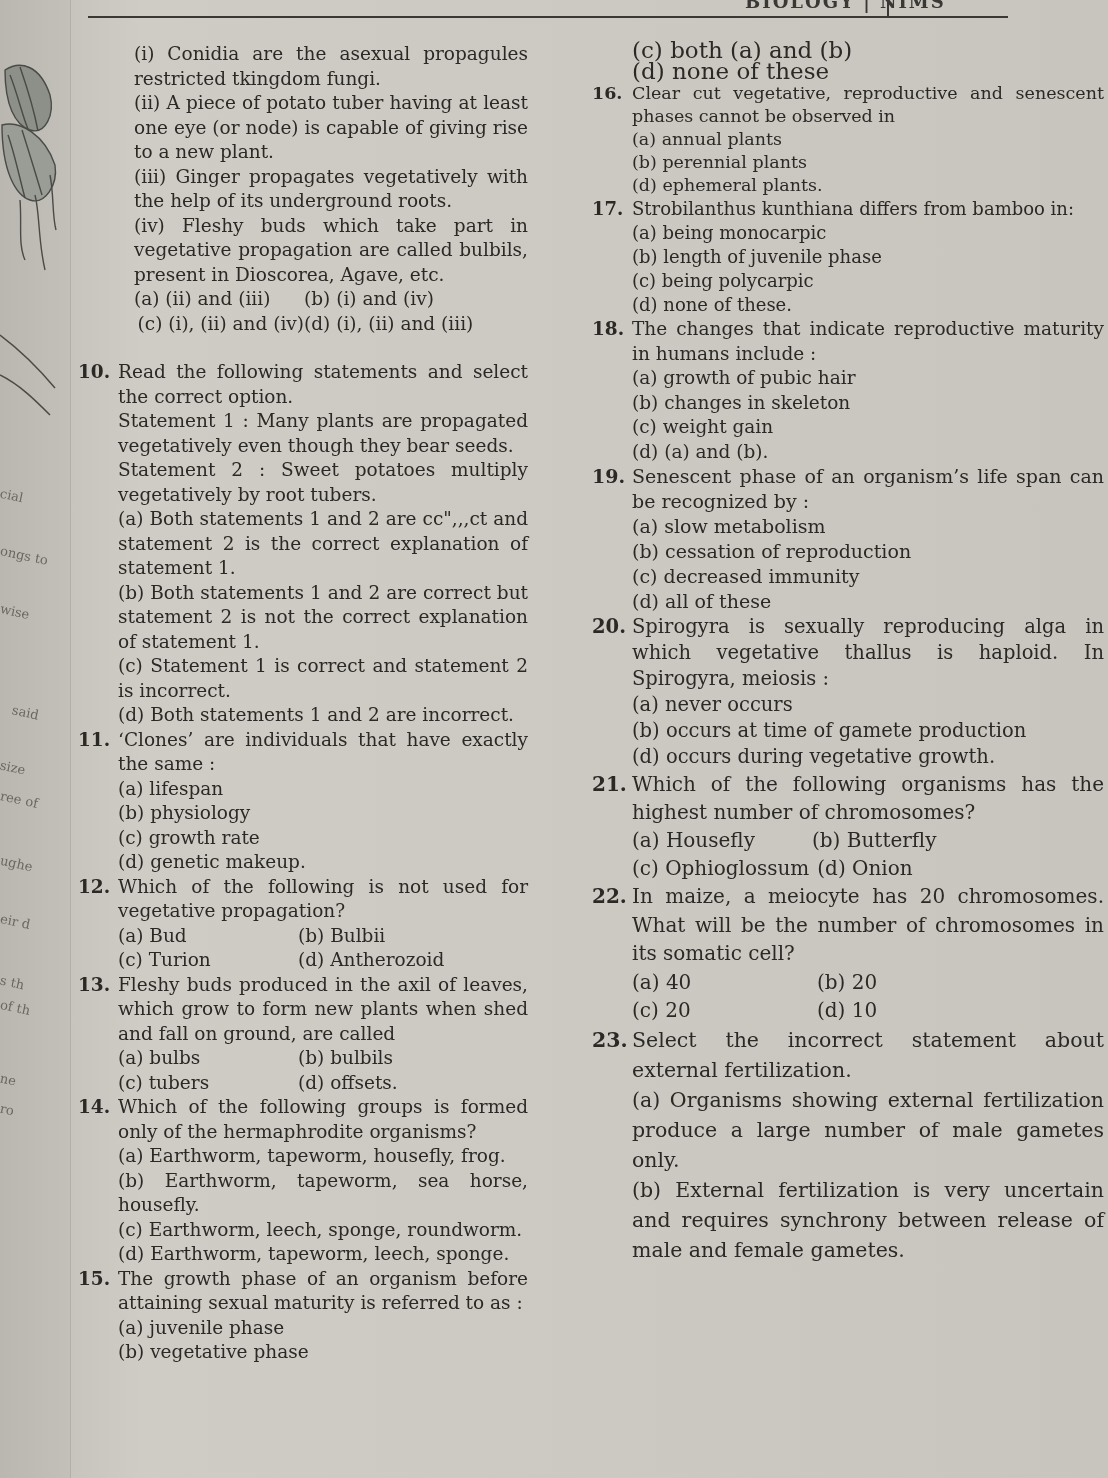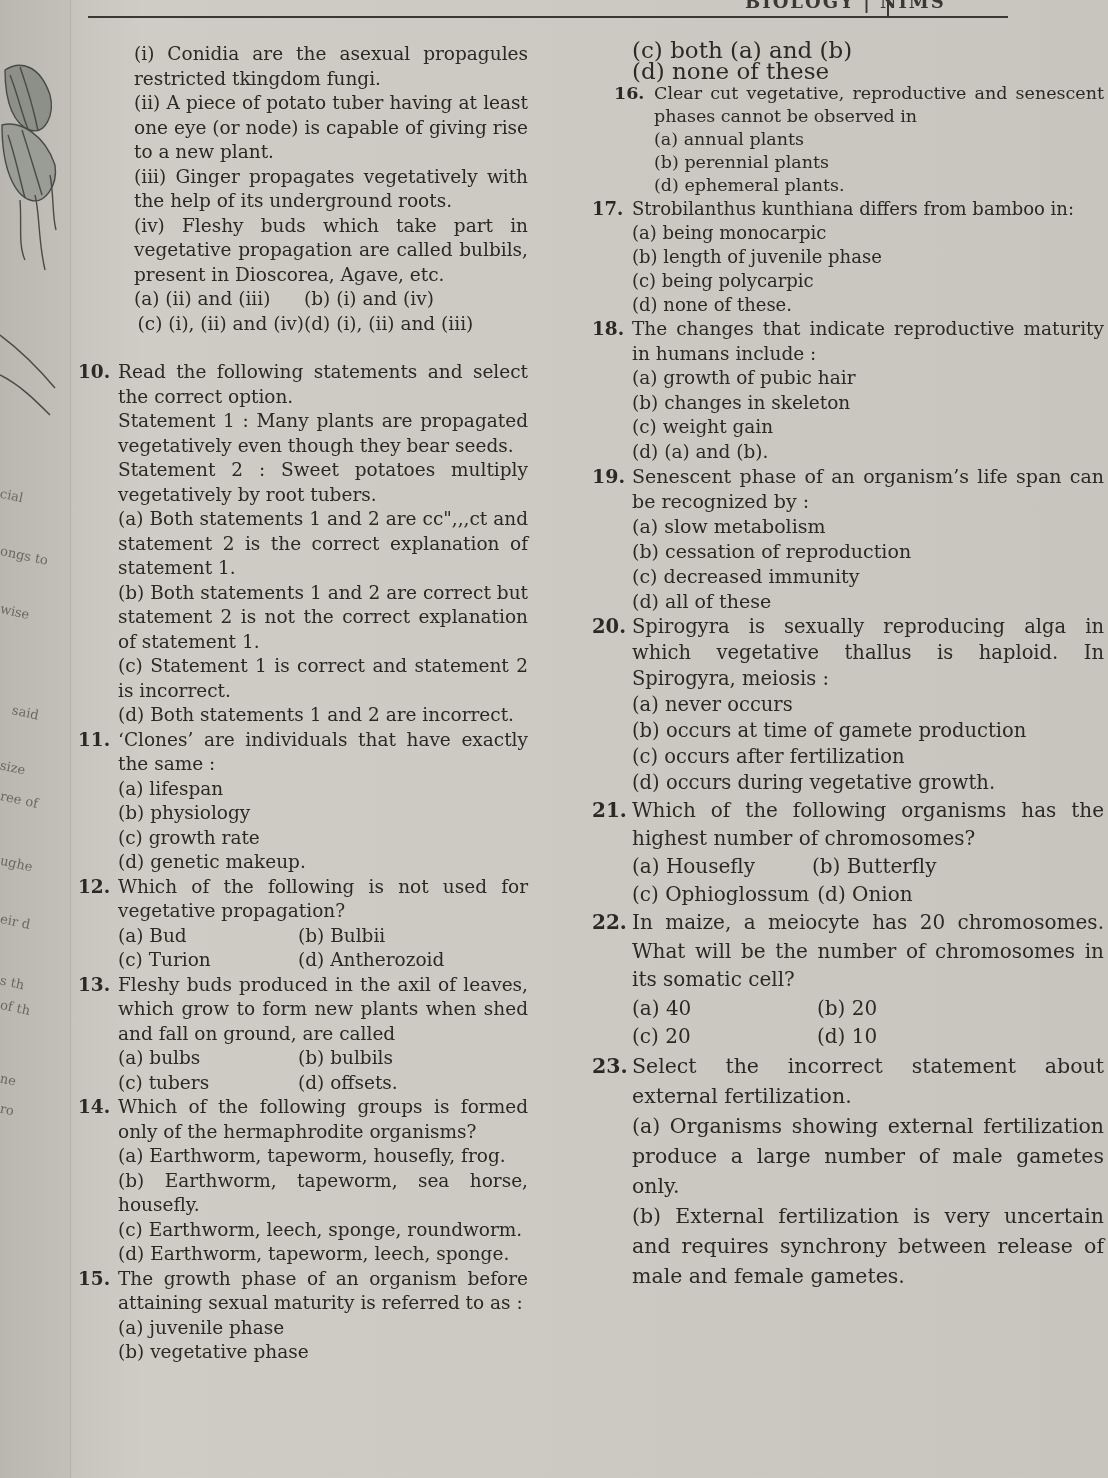--- a/index.html
+++ b/index.html
@@ -225,21 +225,21 @@
     <span class="opt">(b) vegetative phase</span>
   </div>
 </div>
 
 <div class="col col-right">
   <div style="padding-left:40px;font-size:23px;line-height:21px;">
     <span class="opt">(c) both (a) and (b)</span>
     <span class="opt">(d) none of these</span>
   </div>
 
-  <div class="q" style="font-size:17.5px;line-height:23px;margin-left:22px;">
+  <div class="q" style="font-size:17.5px;line-height:23px;">
     <span class="num">16.</span>
     <span class="line">Clear cut vegetative, reproductive and senescent phases cannot be observed in</span>
     <span class="opt">(a) annual plants</span>
     <span class="opt">(b) perennial plants</span>
     <span class="opt">(d) ephemeral plants.</span>
   </div>
 
   <div class="q" style="font-size:18px;line-height:24px;">
     <span class="num">17.</span>
     <span class="line">Strobilanthus kunthiana differs from bamboo in:</span>
@@ -265,21 +265,20 @@
     <span class="opt">(b) cessation of reproduction</span>
     <span class="opt">(c) decreased immunity</span>
     <span class="opt">(d) all of these</span>
   </div>
 
   <div class="q" style="font-size:19.5px;line-height:26px;">
     <span class="num">20.</span>
     <span class="line">Spirogyra is sexually reproducing alga in which vegetative thallus is haploid. In Spirogyra, meiosis :</span>
     <span class="opt">(a) never occurs</span>
     <span class="opt">(b) occurs at time of gamete production</span>
-    <span class="opt">(c) occurs after fertilization</span>
     <span class="opt">(d) occurs during vegetative growth.</span>
   </div>
 
   <div class="q" style="font-size:20px;line-height:28px;">
     <span class="num">21.</span>
     <span class="line">Which of the following organisms has the highest number of chromosomes?</span>
     <div class="opt-pair">
       <span class="opt" style="width:180px;">(a) Housefly</span>
       <span class="opt">(b) Butterfly</span>
     </div>

